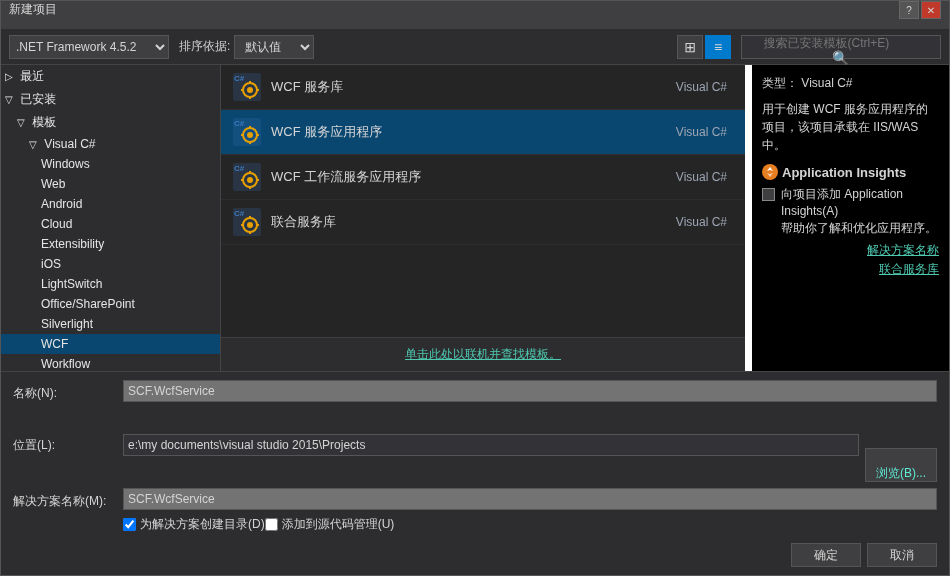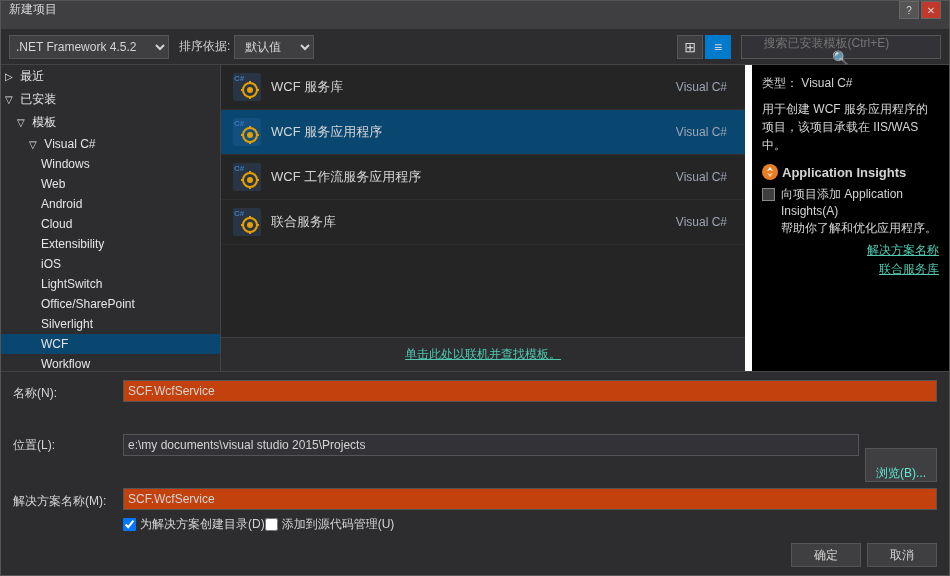--- a/index.html
+++ b/index.html
@@ -398,21 +398,21 @@
     .form-label {
       width: 110px;
       color: #d4d4d4;
       font-size: 12px;
       flex-shrink: 0;
     }
 
     .form-input {
       flex: 1;
       height: 22px;
-      background: #c2410c;
+      background: #737373;
       border: 1px solid #555;
       color: #d4d4d4;
       font-size: 12px;
       padding: 0 4px;
       outline: none;
     }
 
     .browse-row {
       display: flex;
       align-items: center;

